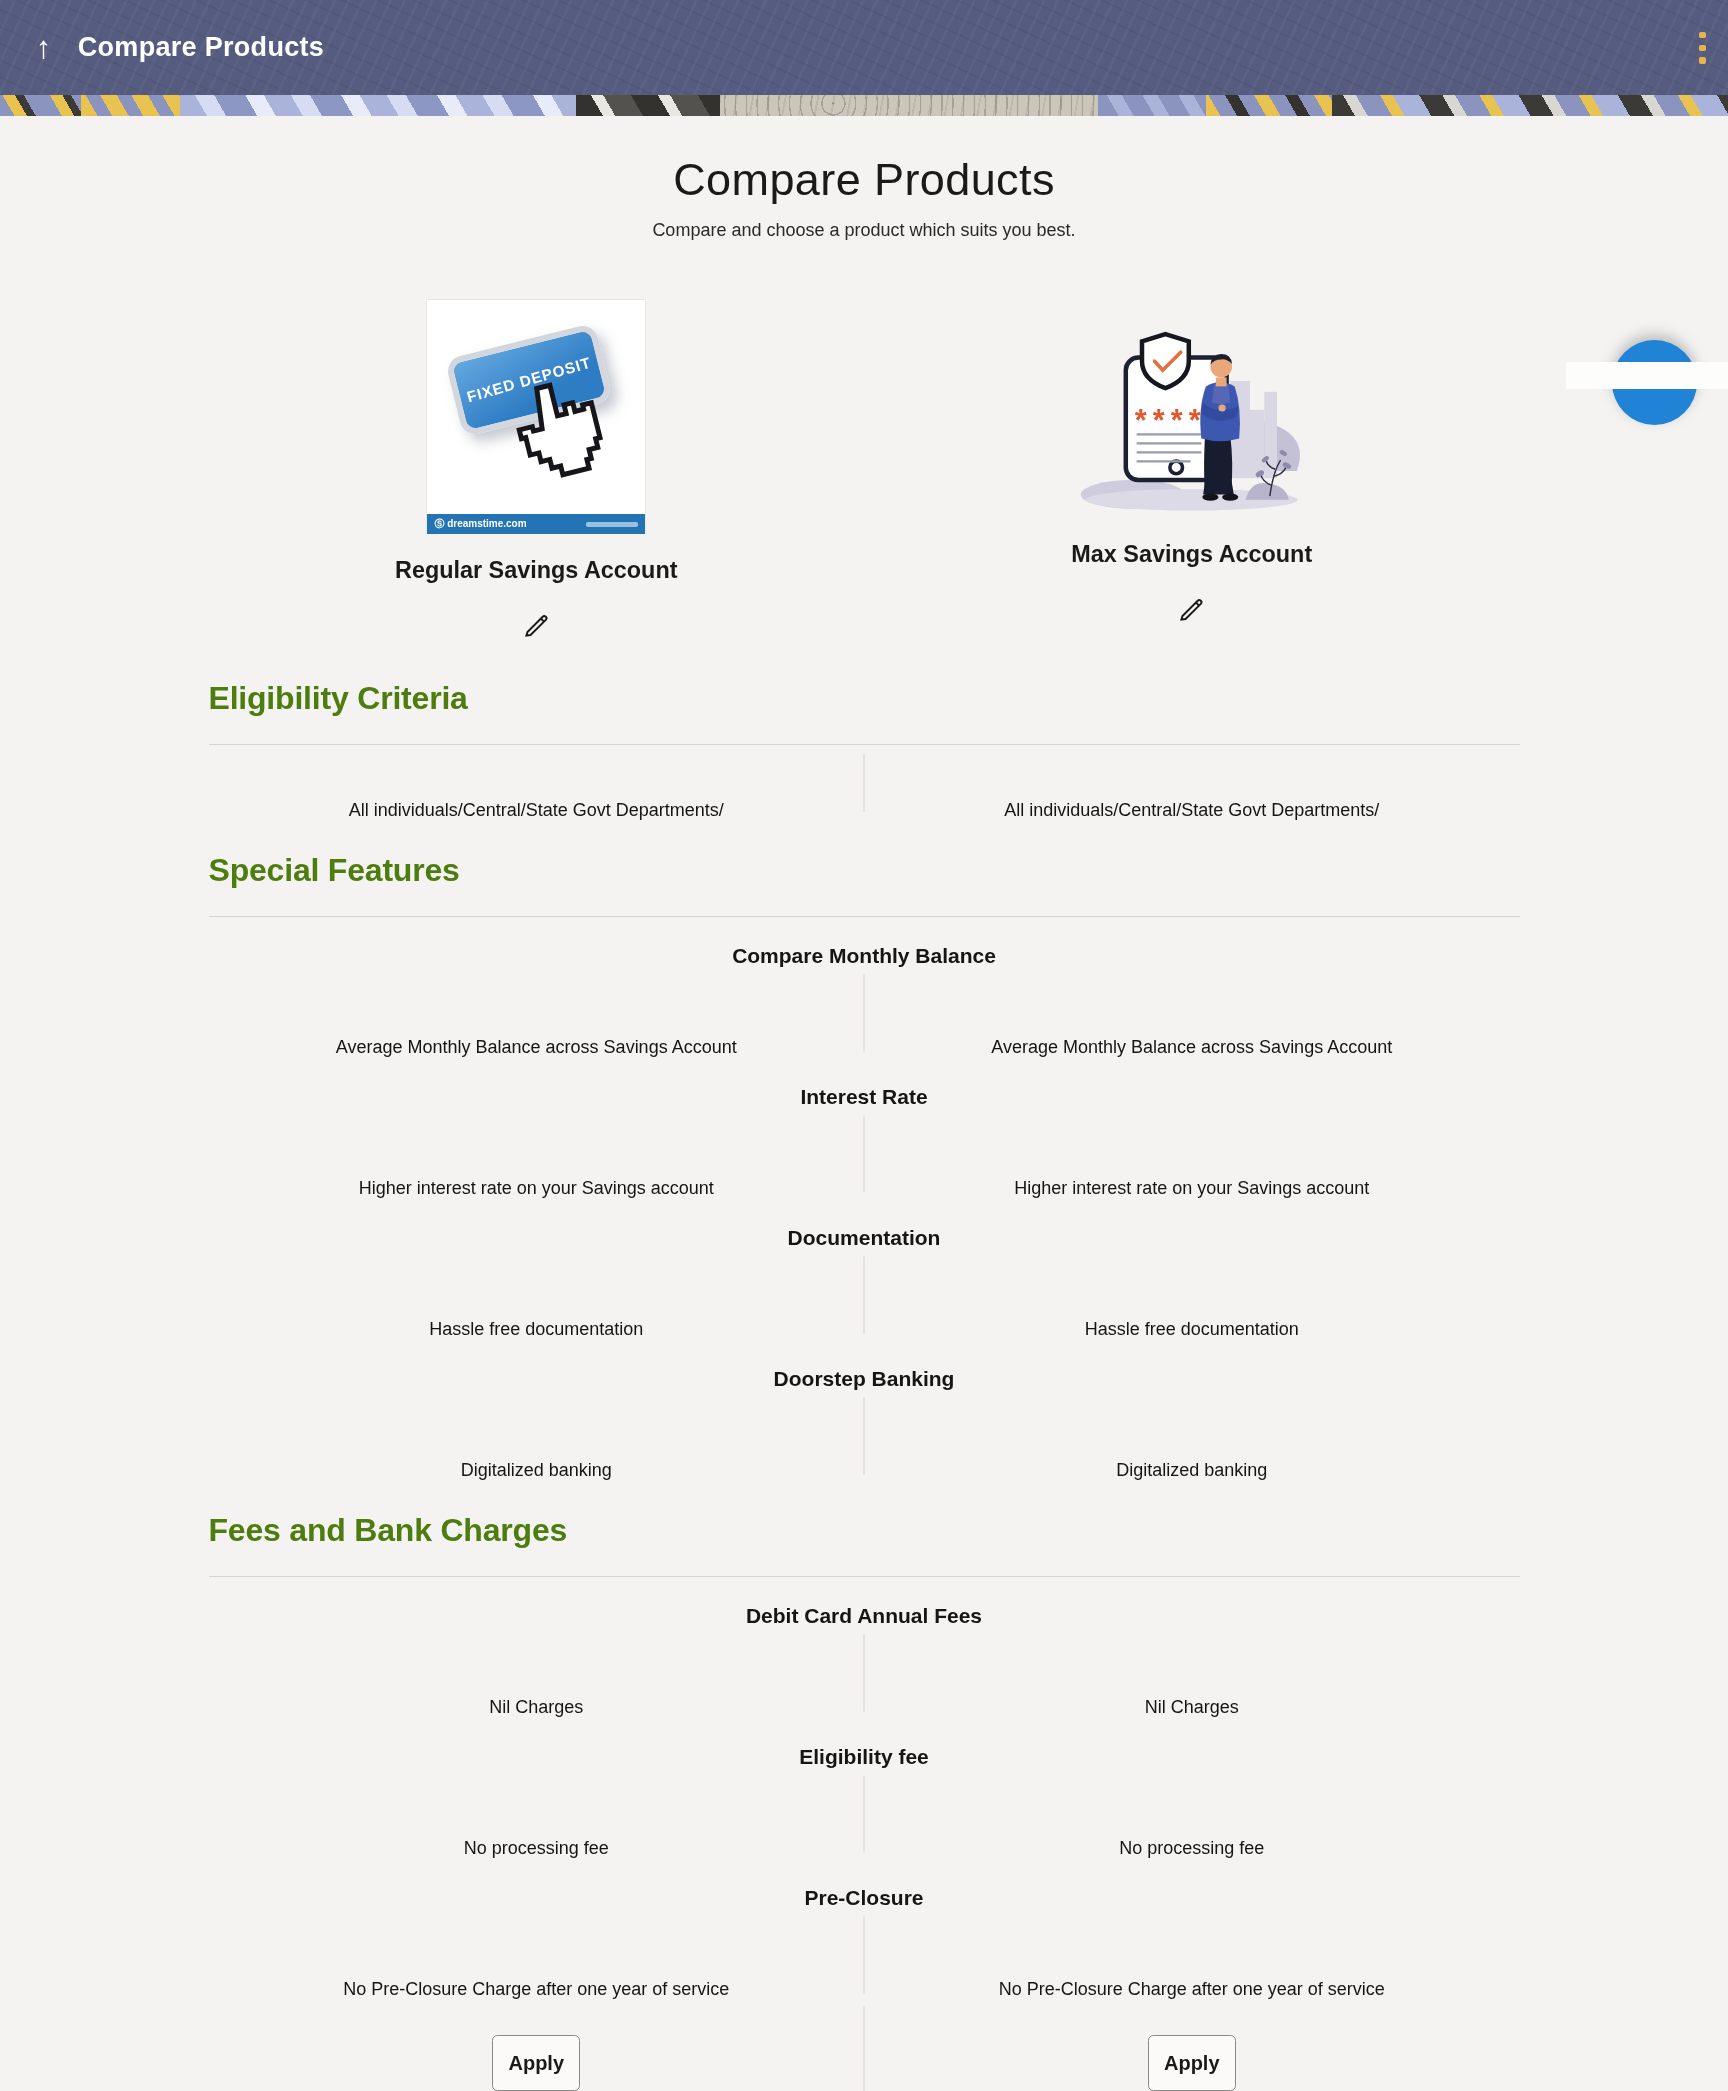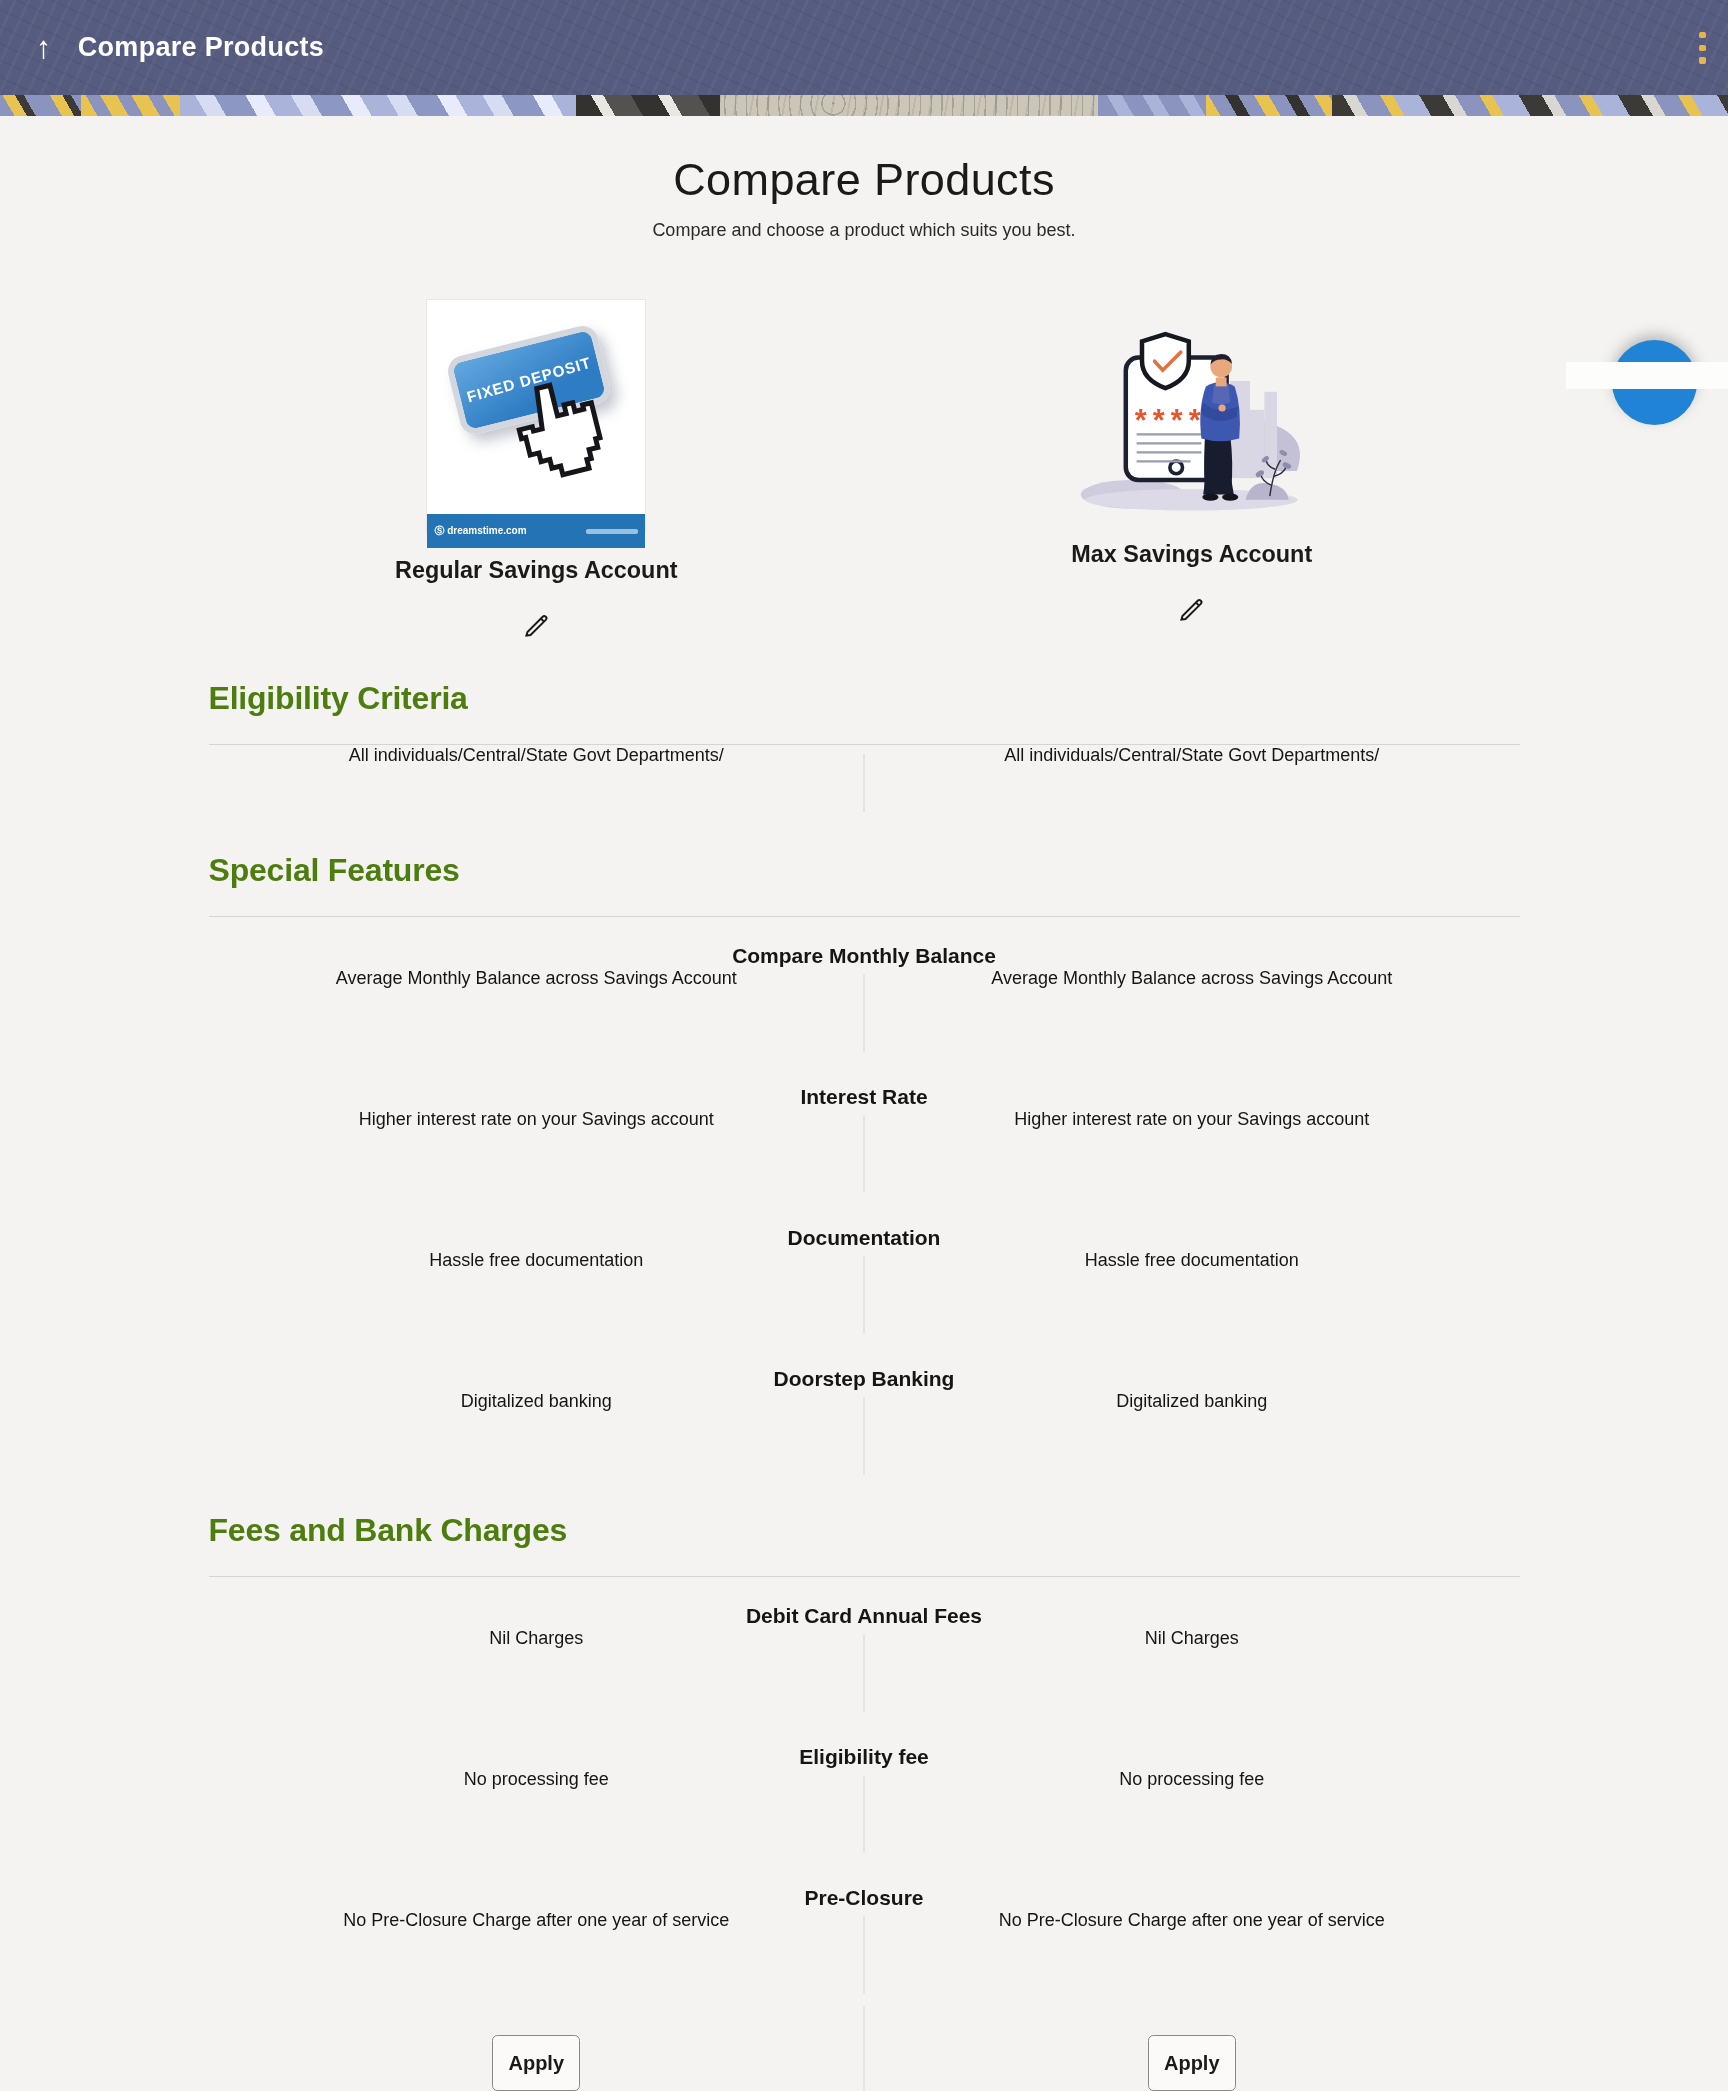--- a/index.html
+++ b/index.html
@@ -56,33 +56,33 @@
     position:absolute;left:25px;top:40px;width:142px;height:68px;
     background:linear-gradient(160deg,#63a8e0,#2e7cc4 70%);
     border:6.3px solid #d3d7dd;border-radius:16px;
     transform:rotate(-14deg);
     box-shadow:5.4px 9px 12.6px rgba(90,100,120,.35);
     display:flex;align-items:center;justify-content:center;
   }
   .fd-label{color:#fff;font-weight:bold;font-size:15.3px;letter-spacing:0.9px;text-align:center;line-height:1.1;transform:rotate(-2deg);}
   .cursor-hand{position:absolute;left:83px;top:79px;}
   .stock-bar{
-    height:34px;background:#2373b5;display:flex;align-items:center;justify-content:space-between;
+    height:20px;background:#2373b5;display:flex;align-items:center;justify-content:space-between;
     padding:0 7.2px;color:#ffffff;
   }
   .stock-bar .wm{font-size:10px;font-weight:bold;}
   .wm-mark{font-size:10px;margin-right:2.7px;}
   .wm-right{width:52px;height:4.5px;background:rgba(255,255,255,.55);border-radius:1.8px;}
   
   .illu{width:225px;height:189px;margin-top:27px;}
   
   .section-title{margin:31px 0 0;font-size:32px;font-weight:700;letter-spacing:-0.2px;color:#4d7c0f;}
   .section-rule{border:none;border-top:0.9px solid #d7d4ce;margin:27px 0 0;}
   .row-label{margin:27px 0 0;text-align:center;font-size:21px;font-weight:bold;color:#161513;}
-  .cells{display:flex;align-items:flex-start;min-height:90px;position:relative;}
+  .cells{display:flex;align-items:flex-end;min-height:90px;position:relative;}
   .cell{flex:1 1 50%;text-align:center;font-size:18px;color:#161513;padding:0 36px;}
   .vdiv{position:absolute;left:50%;top:50%;transform:translate(-0.5px,-50%);width:0.9px;height:77px;background:#d7d4ce;}
   .cells.short{min-height:76px;}
   .cells.short .vdiv{height:58px;}
   .apply-row{display:flex;align-items:center;min-height:119px;position:relative;margin-top:3.6px;}
   .apply-row .vdiv{height:113px;}
   .apply-slot{flex:1 1 50%;display:flex;justify-content:center;}
   .apply-btn{
     width:88px;height:56px;background:#fbfaf8;border:0.9px solid #8a8886;border-radius:5.4px;
     font-family:"Liberation Sans", sans-serif;font-size:20px;font-weight:bold;color:#1b1a19;cursor:pointer;

